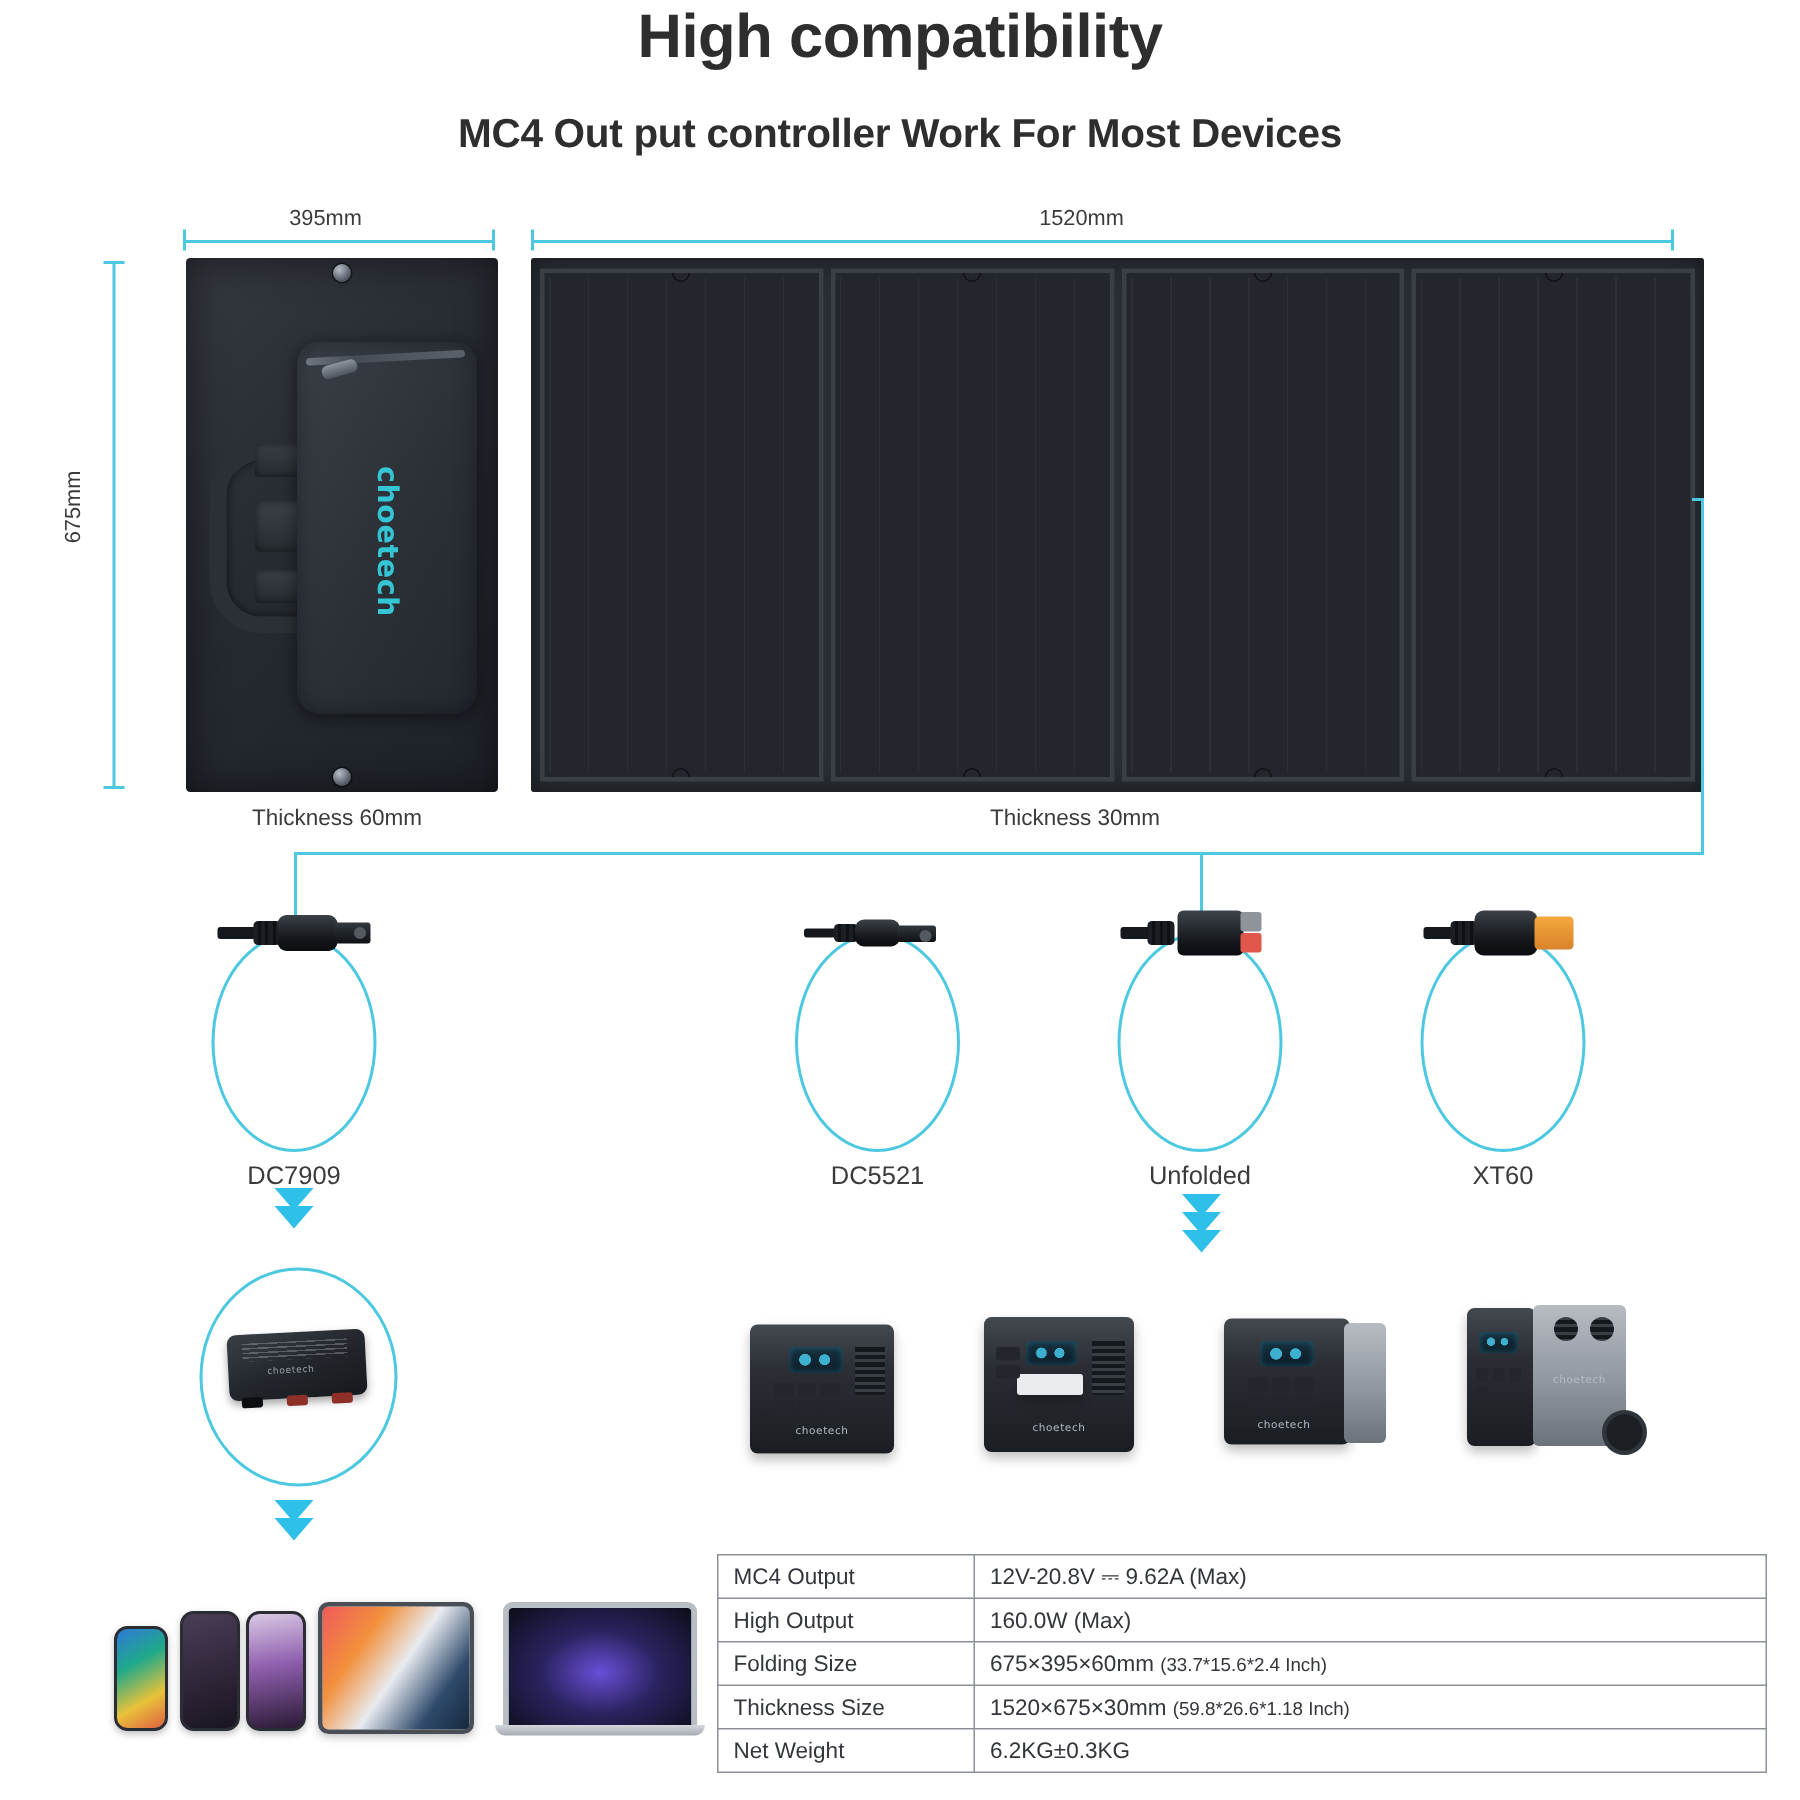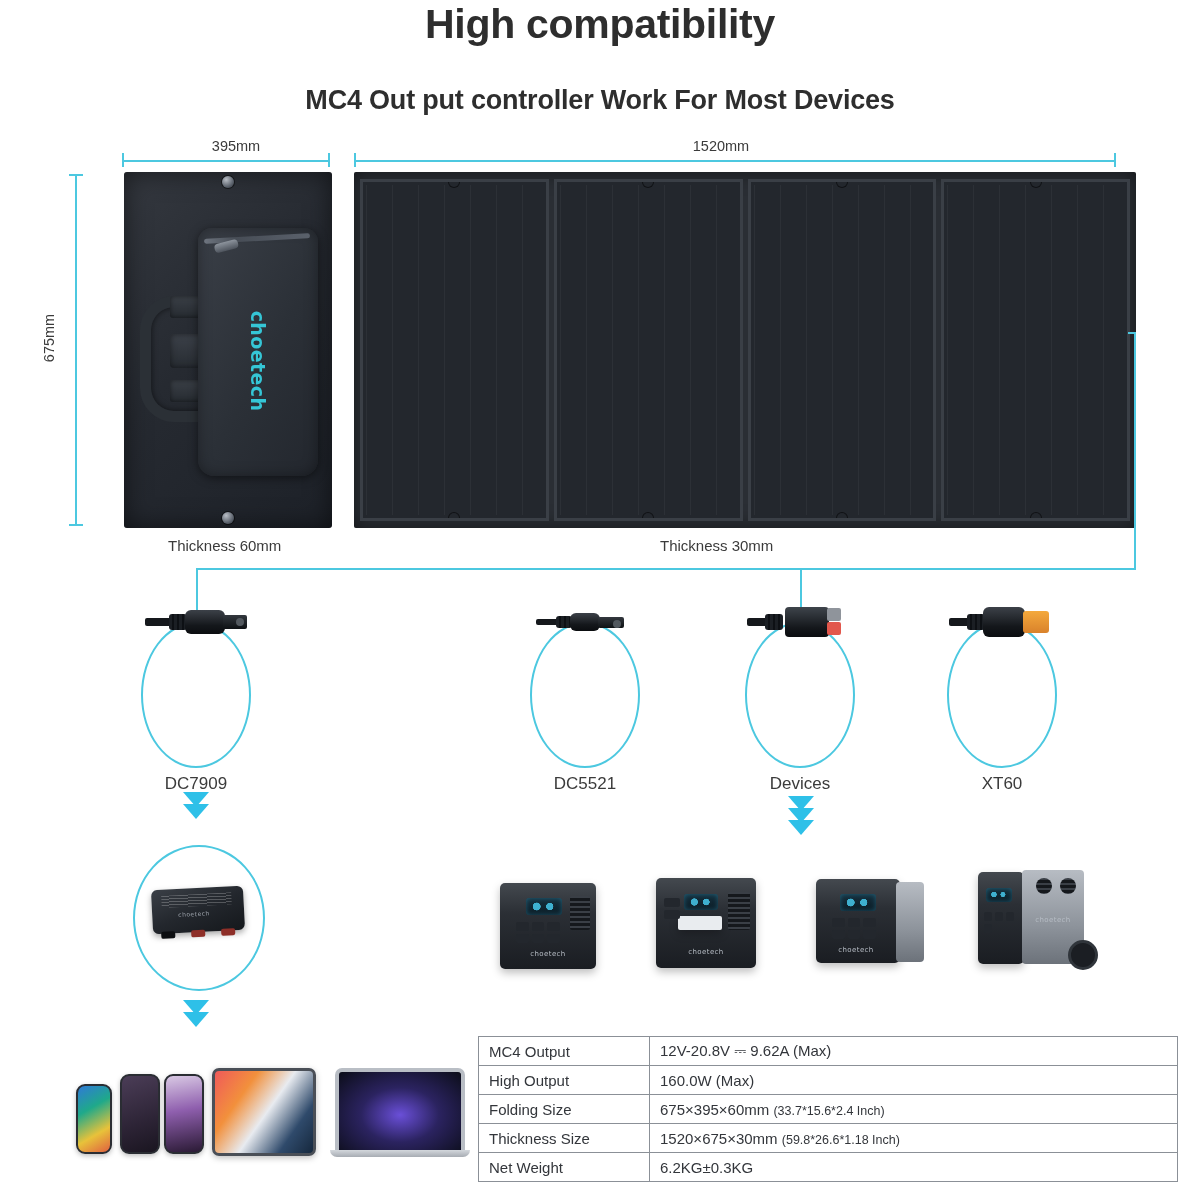--- a/index.html
+++ b/index.html
@@ -17,30 +17,30 @@
   .abs{position:absolute;}
 
   
   #title{
     left:0;top:2px;width:1200px;
     text-align:center;
     font-size:41px;font-weight:bold;color:#2e2e2e;
     letter-spacing:-0.3px;line-height:1.1;
   }
   #subtitle{
-    left:0;top:86px;width:1200px;
+    left:0;top:75px;width:1200px;
     text-align:center;
     font-size:27px;font-weight:bold;color:#2e2e2e;
     letter-spacing:-0.2px;line-height:1.1;
   }
 
   
   .dim-label{font-size:14.5px;color:#3b3b3b;text-align:center;white-space:nowrap;}
   .thick-label{font-size:15px;color:#3b3b3b;white-space:nowrap;}
-  #label-395{left:131px;top:138px;width:210px;}
+  #label-395{left:112px;top:138px;width:210px;}
   #label-1520{left:336px;top:138px;width:770px;}
   #label-675{
     left:-6px;top:330px;width:110px;
     transform:rotate(-90deg);transform-origin:center center;
   }
   #thick-60{left:168px;top:537px;}
   #thick-30{left:660px;top:537px;}
 
   
   .rule-h{height:2px;background:#4cc8e0;}
@@ -447,21 +447,21 @@
 
   <div class="conn" style="left:745px;top:622px;">
     <div class="oval"></div>
     <div class="plug" style="left:2px;width:108px;">
       <div class="cord" style="width:24px;"></div>
       <div class="boot" style="left:18px;"></div>
       <div class="and-body"></div>
       <div class="and-gray"></div>
       <div class="and-red"></div>
     </div>
-    <div class="conn-label">Devices</div>
+    <div class="conn-label">Unfolded</div>
   </div>
 
   <div class="conn" style="left:947px;top:622px;">
     <div class="oval"></div>
     <div class="plug" style="left:2px;width:108px;">
       <div class="cord" style="width:24px;"></div>
       <div class="boot" style="left:18px;"></div>
       <div class="body" style="left:34px;width:42px;height:30px;margin-top:-15px;"></div>
       <div class="tip orange" style="left:74px;"></div>
     </div>

